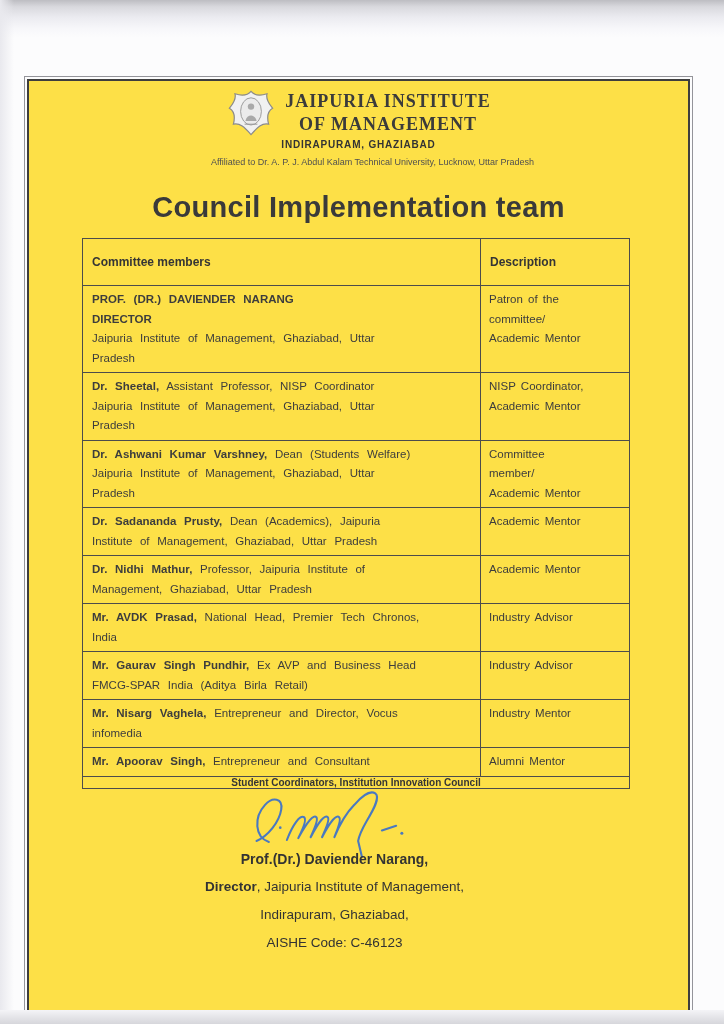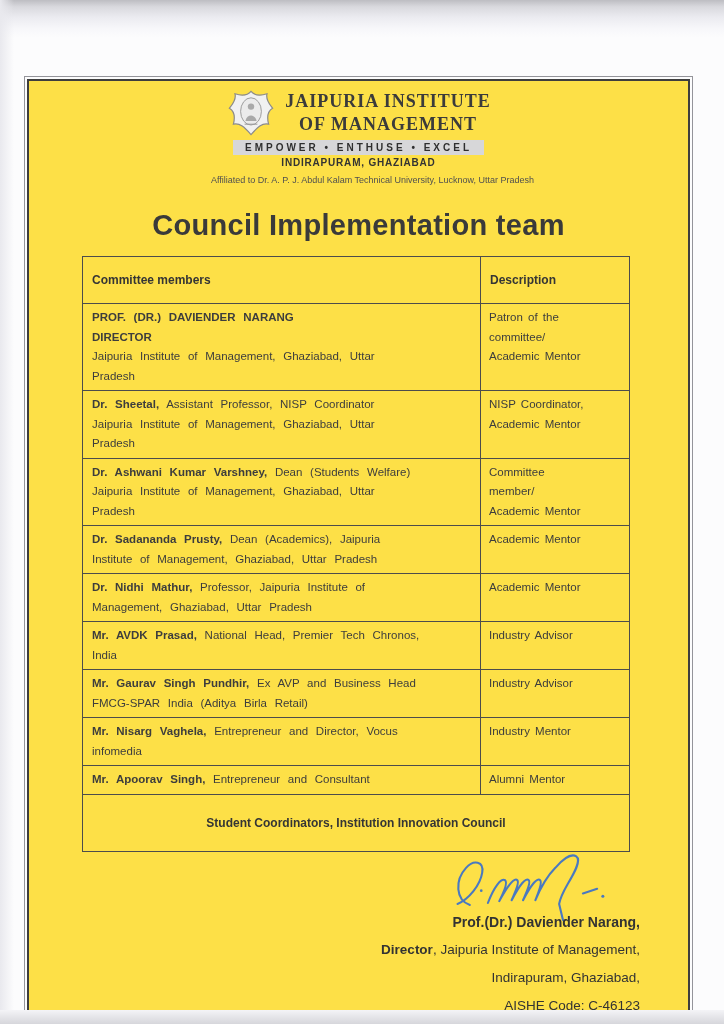--- a/index.html
+++ b/index.html
@@ -49,23 +49,23 @@
     letter-spacing:0.3px;margin-top:24px;
   }
   .tbl-wrap{margin:14px 0 0 53px;}
   table{border-collapse:collapse;font-size:11.5px;color:#3d3d3d;table-layout:fixed;width:547px;}
   th,td{border:1px solid #4c4c4c;vertical-align:top;box-sizing:border-box;}
   th{width:398px;text-align:left;padding:16px 9px;font-size:12px;color:#353535;}
   th.desc-h{width:149px;}
   td.member{width:398px;padding:4px 9px;line-height:19.5px;word-spacing:4.5px;}
   td.desc{width:149px;padding:4px 8px;line-height:19.5px;word-spacing:2px;}
   tr.footer-row td{
-    text-align:center;font-weight:bold;font-size:12px;padding:21px 6px;color:#353535;
+    text-align:center;font-weight:bold;font-size:10px;padding:0 6px;color:#353535;
   }
-  .sig-area{margin-top:0;text-align:right;padding-right:48px;}
+  .sig-area{margin-top:0;text-align:center;padding-right:48px;}
   .sig-svg{width:205px;height:76px;margin:-6px 4px -18px 0;}
   .sig-line{font-size:13.5px;line-height:28px;color:#333;}
   .sig-line.name{font-weight:bold;font-size:14px;}
   .sig-line .b{font-weight:bold;}
 </style>
 </head>
 <body>
 
 <div class="scan-top"></div>
 <div class="scan-left"></div>
@@ -78,23 +78,20 @@
         <path d="M30,3 C36,10 44,8 50,6 C48,14 54,20 57,24 C50,28 50,36 52,44 C44,42 38,48 30,57 C22,48 16,42 8,44 C10,36 10,28 3,24 C6,20 12,14 10,6 C16,8 24,10 30,3 Z" fill="#f1f1f1" stroke="#8b8b8b" stroke-width="1.5"></path>
         <ellipse cx="30" cy="28" rx="13" ry="17" fill="#ebebeb" stroke="#9a9a9a" stroke-width="1.2"></ellipse>
         <circle cx="30" cy="22" r="4" fill="#a9a9a9"></circle>
         <path d="M23,40 C25,31 35,31 37,40 Z" fill="#a9a9a9"></path>
         <path d="M22,44 h16" stroke="#9a9a9a" stroke-width="1.2"></path>
       </svg>
       <div class="inst-name">
         <div>JAIPURIA INSTITUTE</div>
         <div>OF MANAGEMENT</div>
       </div>
-    </div>
-    <div>
-      <span class="motto">EMPOWER • ENTHUSE • EXCEL</span>
     </div>
     <div class="city">INDIRAPURAM, GHAZIABAD</div>
     <div class="affil">Affiliated to Dr. A. P. J. Abdul Kalam Technical University, Lucknow, Uttar Pradesh</div>
   </div>
 
   <div class="doc-title">Council Implementation team</div>
 
   <div class="tbl-wrap">
     <table>
       <thead>

